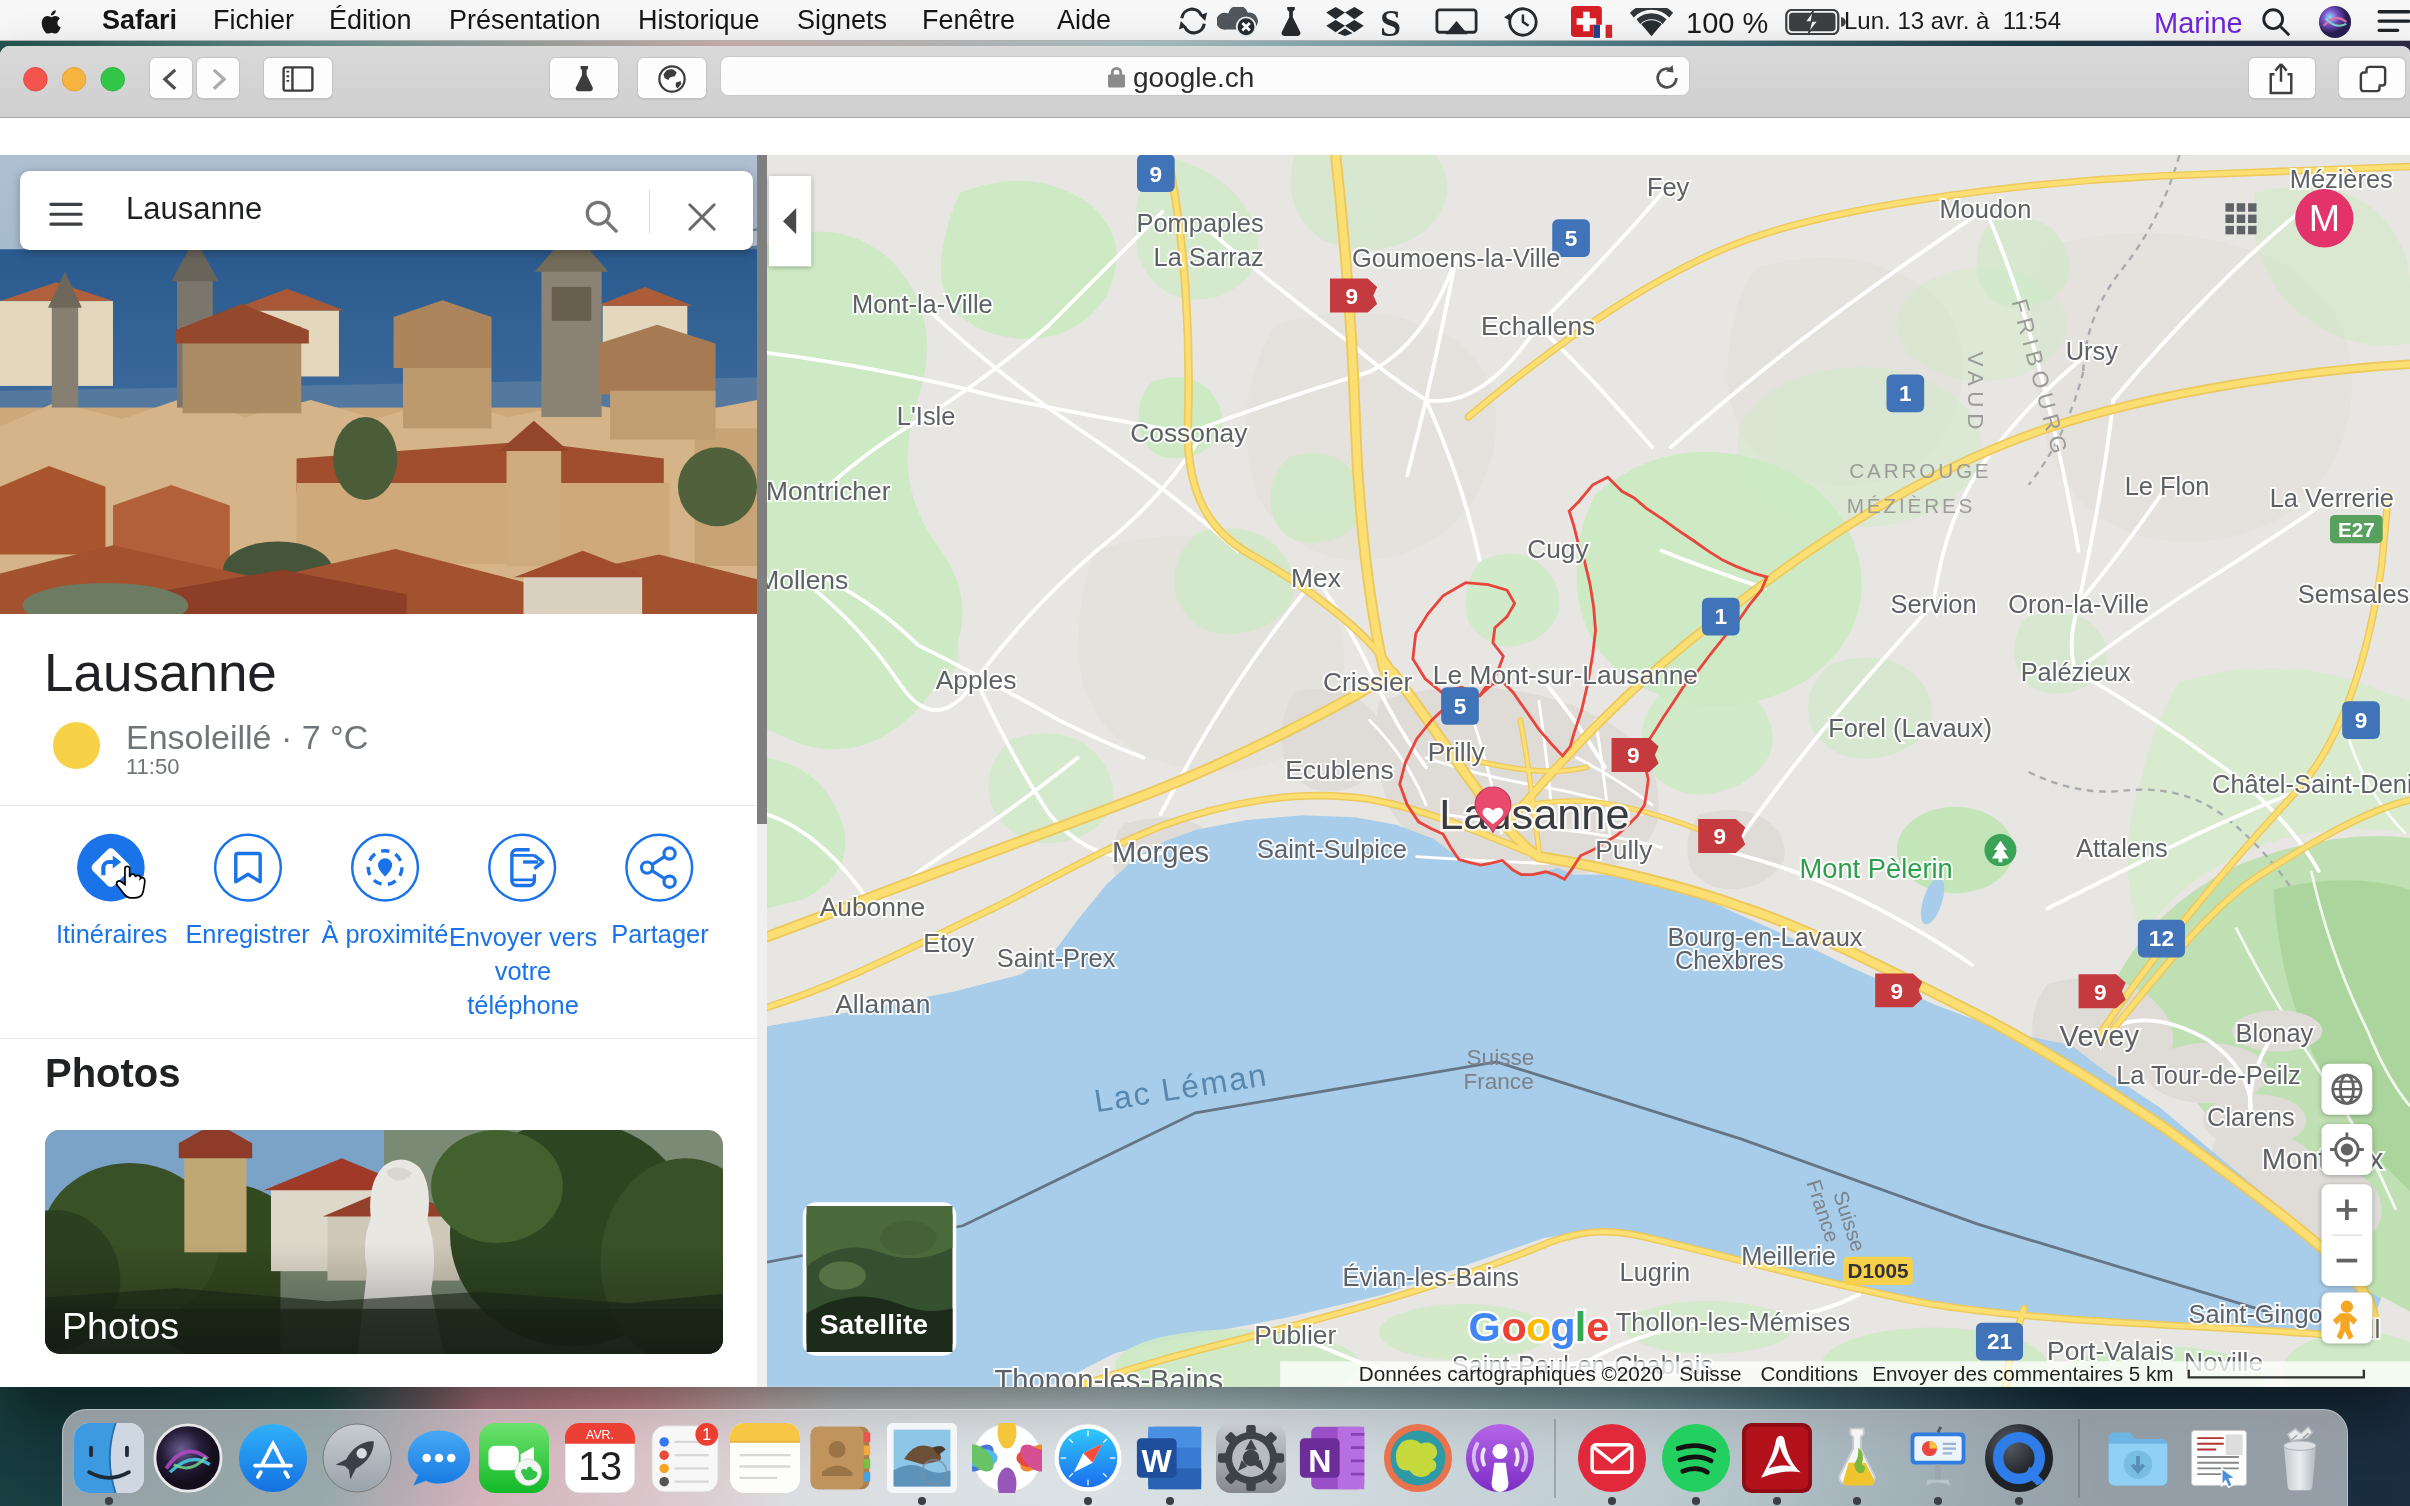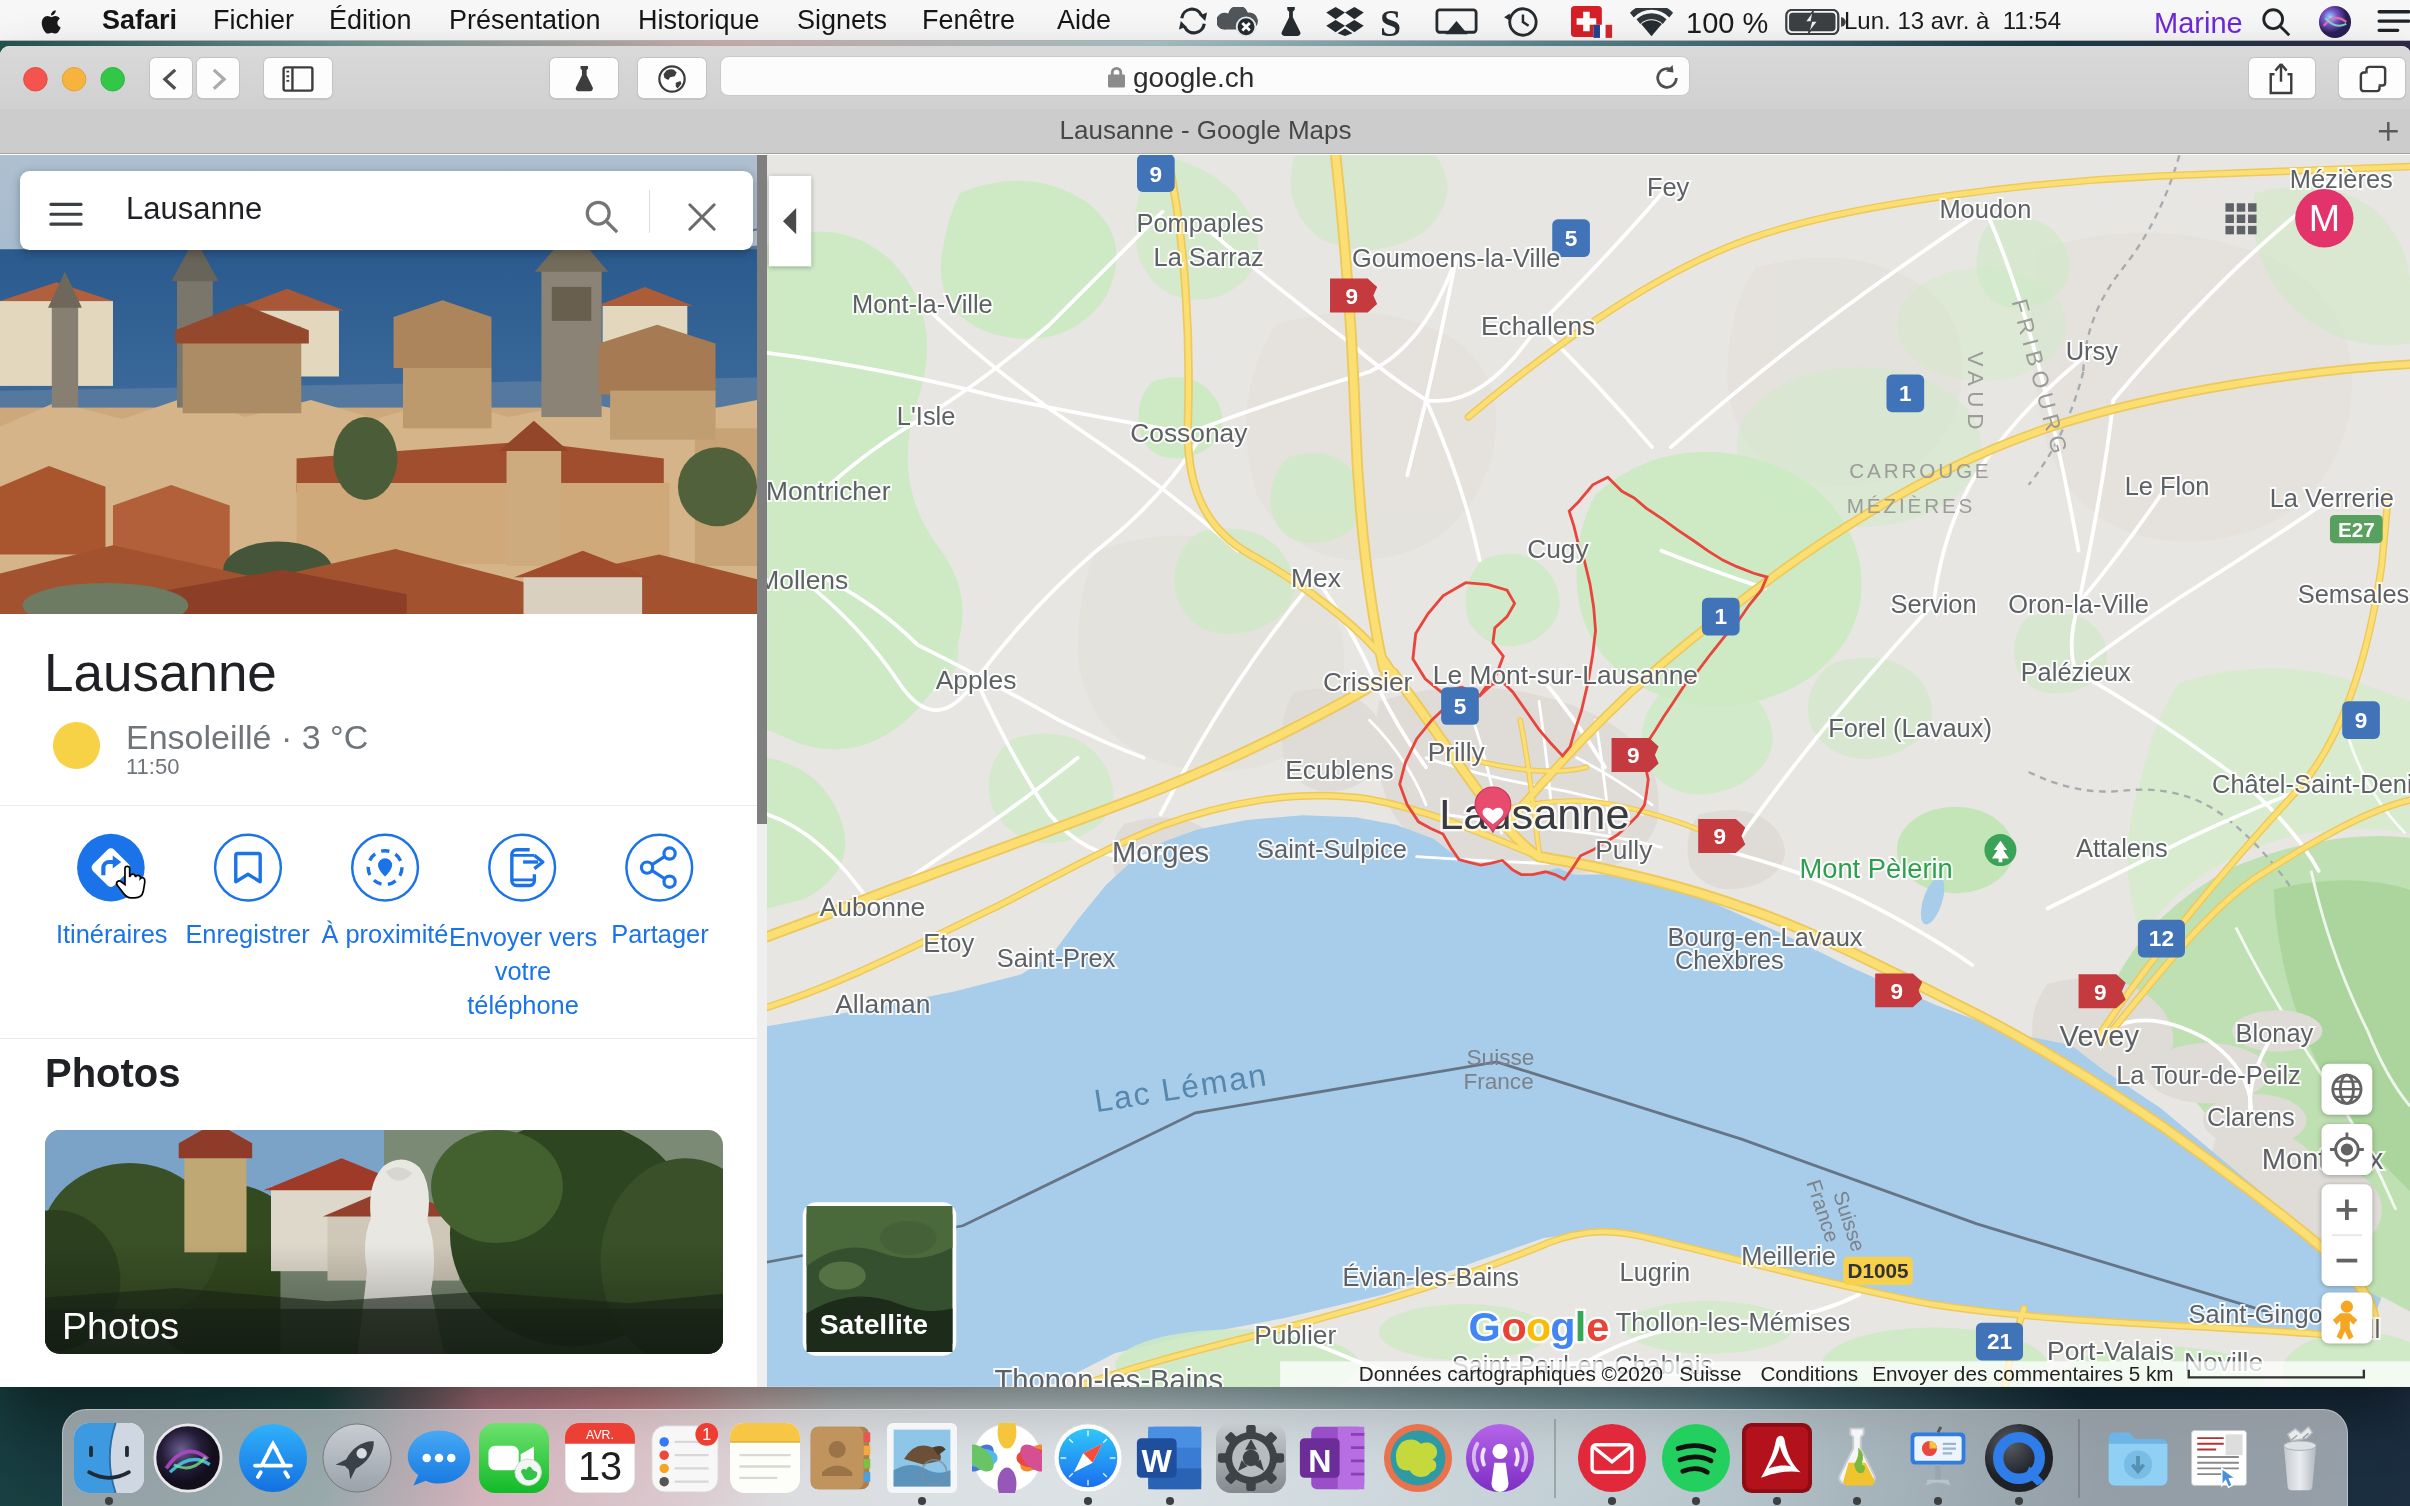--- a/index.html
+++ b/index.html
@@ -166,25 +166,20 @@
     <svg class="abs" style="left:2267px;top:17px" width="28" height="32" viewBox="0 0 30 34" fill="none" stroke="#3d3d3d" stroke-width="2.6">
       <path d="M8 12 H4 v20 h22 V12 h-4"></path>
         <path d="M15 1 v19 M15 1 l-6 7 M15 1 l6 7"></path>
     </svg>
     <div class="tbtn" style="left:2338px;top:11.3px;width:68px;height:42px"></div>
     <svg class="abs" style="left:2359px;top:19px" width="28" height="28" viewBox="0 0 30 30" fill="none" stroke="#3d3d3d" stroke-width="2.6">
       <rect x="8" y="2" width="20" height="20" rx="3"></rect>
         <path d="M22 22 v3 a3 3 0 0 1 -3 3 H5 a3 3 0 0 1 -3 -3 V11 a3 3 0 0 1 3 -3 h3" fill="#fdfdfd"></path>
     </svg>
   </div>
-  <div id="tabbar" class="abs">Lausanne - Google Maps
-    <svg class="abs" style="left:2377px;top:11.3px" width="22.6" height="22.6" viewBox="0 0 24 24" stroke="#5a5a5a" stroke-width="2.6">
-        <path d="M12 2 v20 M2 12 h20"></path>
-      </svg>
-  </div>
   <div id="content" class="abs">
     <div id="panel" class="abs">
 
       <svg class="abs" style="left:0;top:0" width="757" height="459" viewBox="0 0 804 487" preserveAspectRatio="none">
         <defs>
           <linearGradient id="sky" x1="0" y1="0" x2="0" y2="1">
               <stop offset="0" stop-color="#aebfd0"></stop>
               <stop offset="1" stop-color="#8fb0cd"></stop>
             </linearGradient>
           <linearGradient id="lk" x1="0" y1="0" x2="0" y2="1">
@@ -256,21 +251,21 @@
       <div class="abs" style="left:649px;top:35px;width:0.9px;height:43px;background:#dadce0"></div>
       <svg class="abs" style="left:687px;top:47px" width="30" height="30" viewBox="0 0 32 32" stroke="#6a6a6a" stroke-width="3.2" stroke-linecap="round">
           <path d="M3 3 L29 29 M29 3 L3 29"></path>
         </svg>
 
       <span class="abs" style="left:44px;top:487px;font-size:53px;color:#202124;letter-spacing:0">Lausanne</span>
       <circle class="abs"></circle>
       <svg class="abs" style="left:52px;top:566px" width="49" height="49" viewBox="0 0 52 52">
           <circle cx="26" cy="26" r="25" fill="#f7d247"></circle>
         </svg>
-      <span class="abs" style="left:126px;top:563px;font-size:34px;color:#70757a">Ensoleillé · 3 °C</span>
+      <span class="abs" style="left:126px;top:563px;font-size:34px;color:#70757a">Ensoleillé · 7 °C</span>
       <span class="abs" style="left:126px;top:599px;font-size:22px;color:#70757a">11:50</span>
       <div class="abs" style="left:0;top:650px;width:757px;height:0.9px;background:#e8eaed"></div>
 
       <svg class="abs" style="left:0px;top:676px" width="757" height="77" viewBox="0 0 804 82">
         <g>
           <circle cx="117" cy="39" r="36" fill="#1a73e8"></circle>
           <g transform="translate(117,39) rotate(45)">
               <rect x="-16" y="-16" width="32" height="32" rx="5" fill="#fff"></rect>
             </g>
           <path d="M109 47 v-8 a6 6 0 0 1 6 -6 h6" fill="none" stroke="#1a73e8" stroke-width="4.4"></path>

